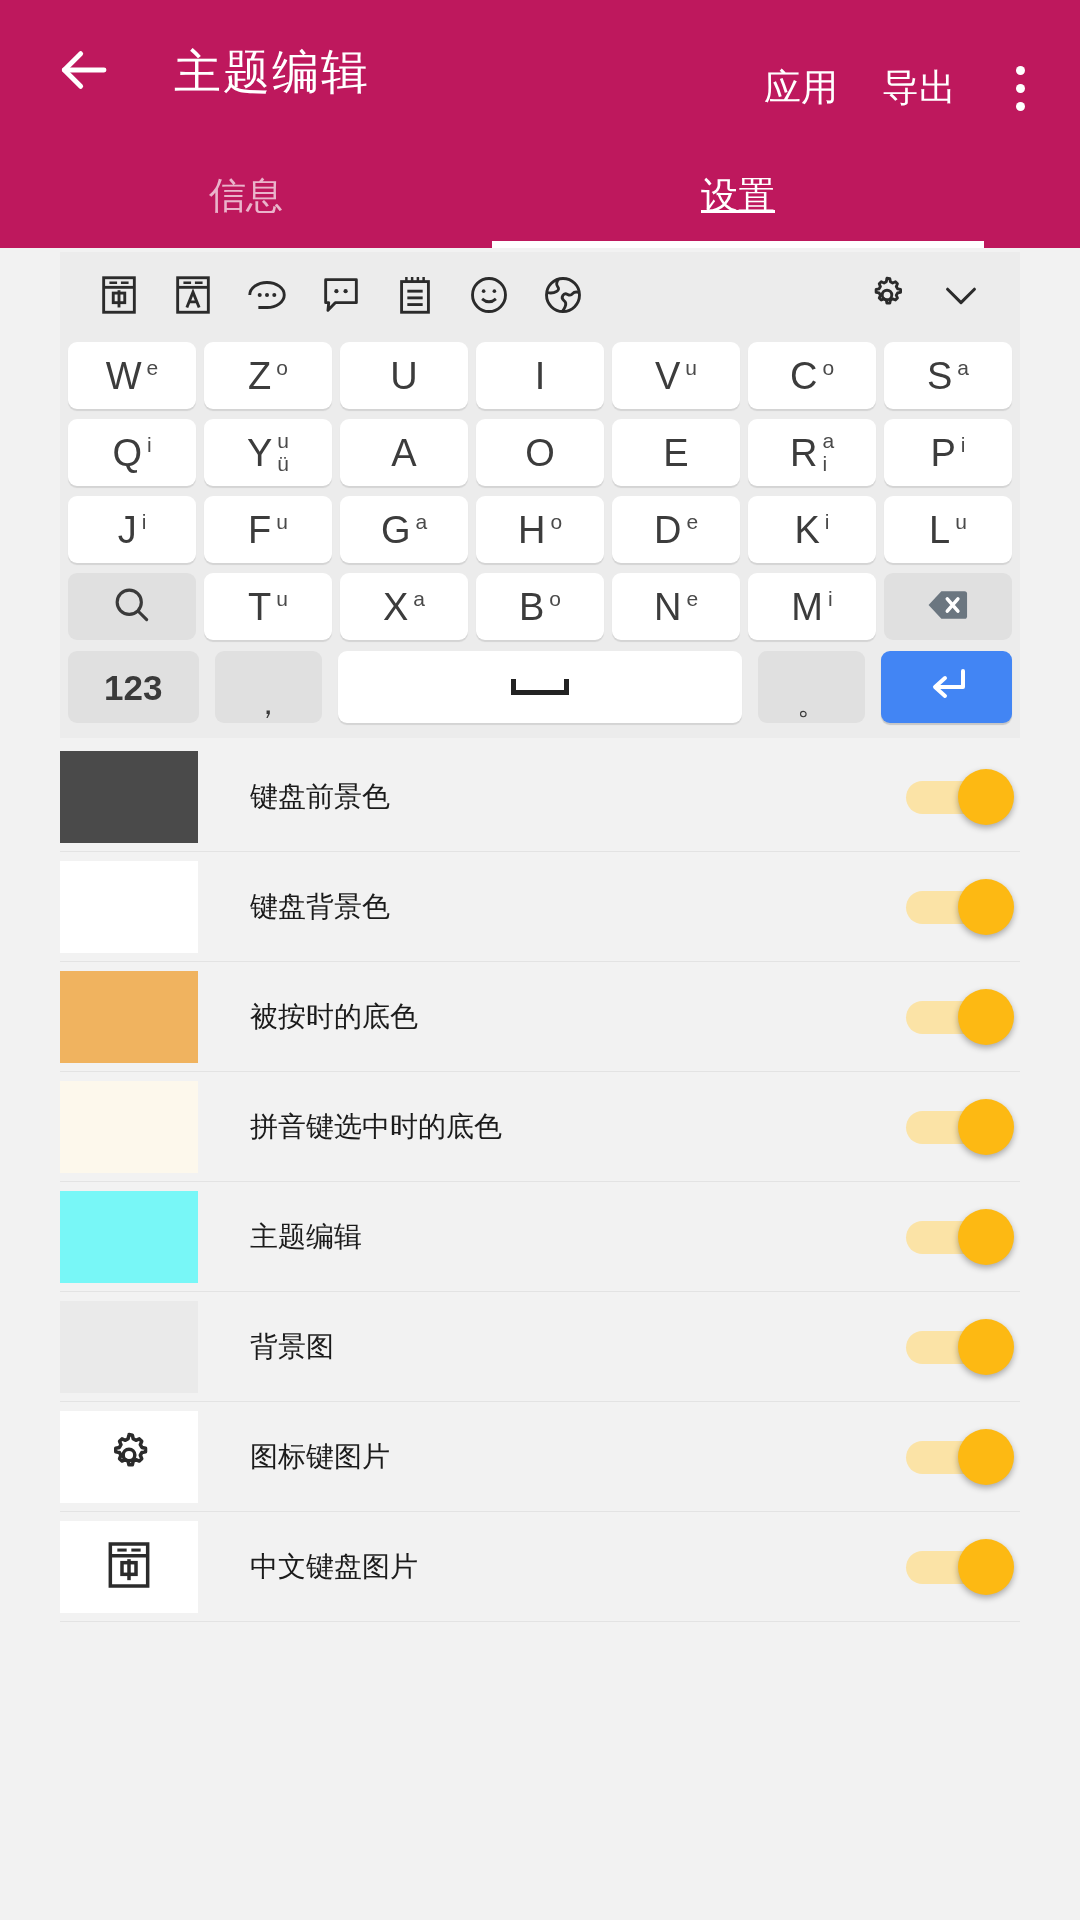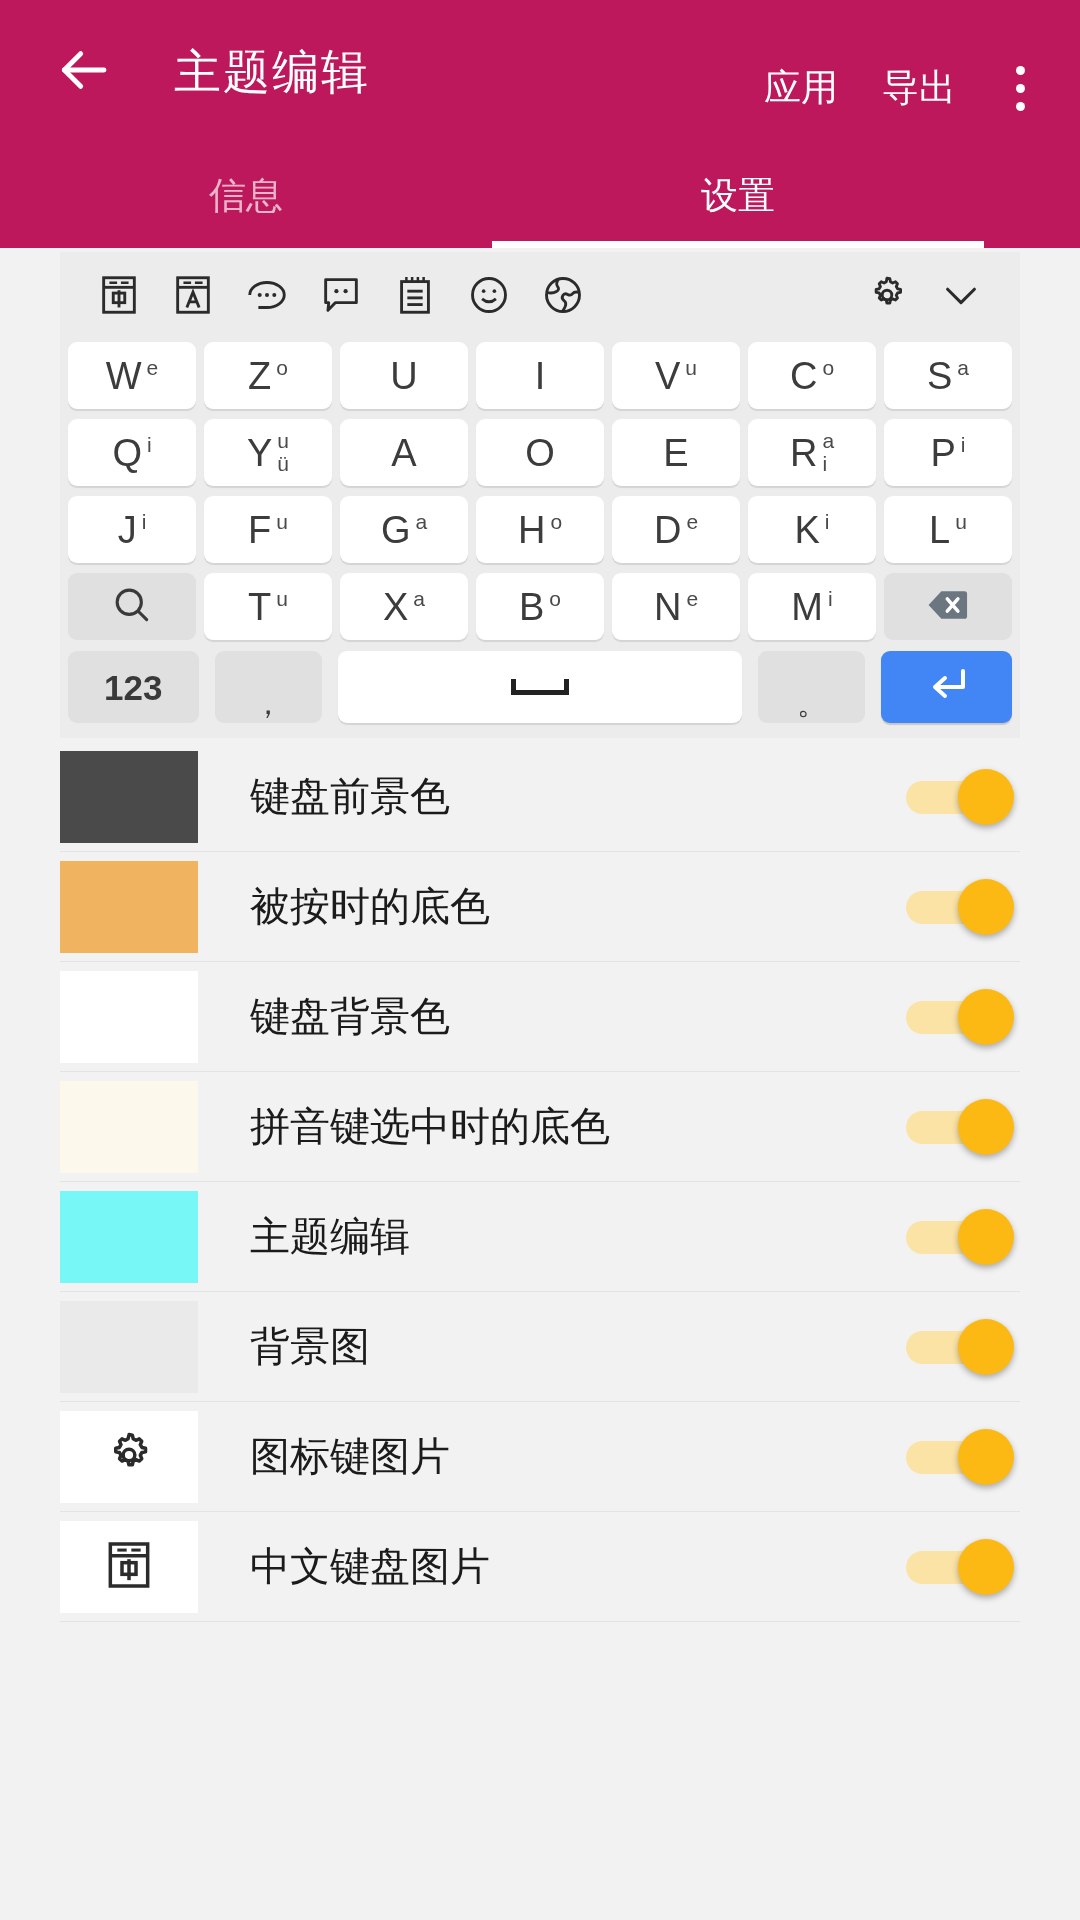--- a/index.html
+++ b/index.html
@@ -67,21 +67,21 @@
     display: flex;
   }
   .tab {
     flex: 1 1 50%;
     display: flex; align-items: center; justify-content: center;
     position: relative;
     font-size: 37px;
     color: rgba(255,255,255,0.68);
     cursor: pointer;
   }
-  .tab.active { color: #ffffff; }
+  .tab.active { color: #ffffff; text-decoration: underline; }
   .tab.active::after {
     content: "";
     position: absolute; left: 0; bottom: 0;
     width: 100%; height: 7px;
     background: #ffffff;
   }
 
   
   .kb {
     position: absolute; left: 60px; top: 252px;
@@ -178,21 +178,21 @@
   .swatch {
     width: 138px; height: 92px;
   }
   .swatch.icon-cell {
     background: #ffffff;
     display: flex; align-items: center; justify-content: center;
   }
   .swatch.icon-cell svg { width: 56px; height: 56px; }
   .row-label {
     margin-left: 52px;
-    font-size: 40px;
+    font-size: 28px;
     color: #1b1b1b;
     white-space: nowrap;
   }
   .toggle {
     position: absolute; right: 6px; top: 50%;
     transform: translateY(-50%);
     width: 108px; height: 56px;
     cursor: pointer;
   }
   .toggle .track {
@@ -527,34 +527,34 @@
     </div>
     <div class="row-label">键盘前景色</div>
     <div class="toggle">
       <div class="track"></div>
       <div class="thumb"></div>
     </div>
   </div>
 
   <div class="row">
     <div class="swatch-wrap">
+      <div class="swatch" style="background:#ffffff"></div>
+    </div>
+    <div class="row-label">键盘背景色</div>
+    <div class="toggle">
+      <div class="track"></div>
+      <div class="thumb"></div>
+    </div>
+  </div>
+
+  <div class="row">
+    <div class="swatch-wrap">
       <div class="swatch" style="background:#f0b35f"></div>
     </div>
     <div class="row-label">被按时的底色</div>
-    <div class="toggle">
-      <div class="track"></div>
-      <div class="thumb"></div>
-    </div>
-  </div>
-
-  <div class="row">
-    <div class="swatch-wrap">
-      <div class="swatch" style="background:#ffffff"></div>
-    </div>
-    <div class="row-label">键盘背景色</div>
     <div class="toggle">
       <div class="track"></div>
       <div class="thumb"></div>
     </div>
   </div>
 
   <div class="row">
     <div class="swatch-wrap">
       <div class="swatch" style="background:#fdf8ec"></div>
     </div>

